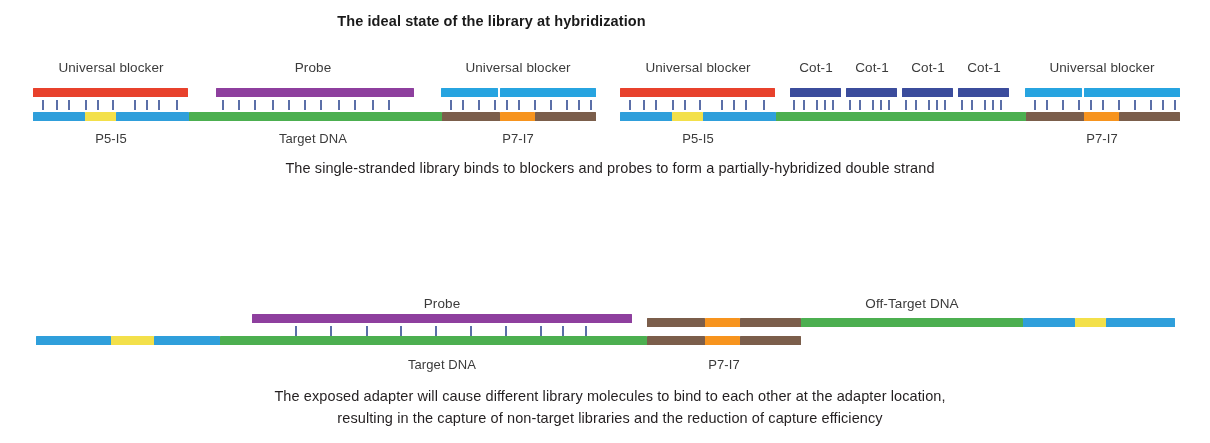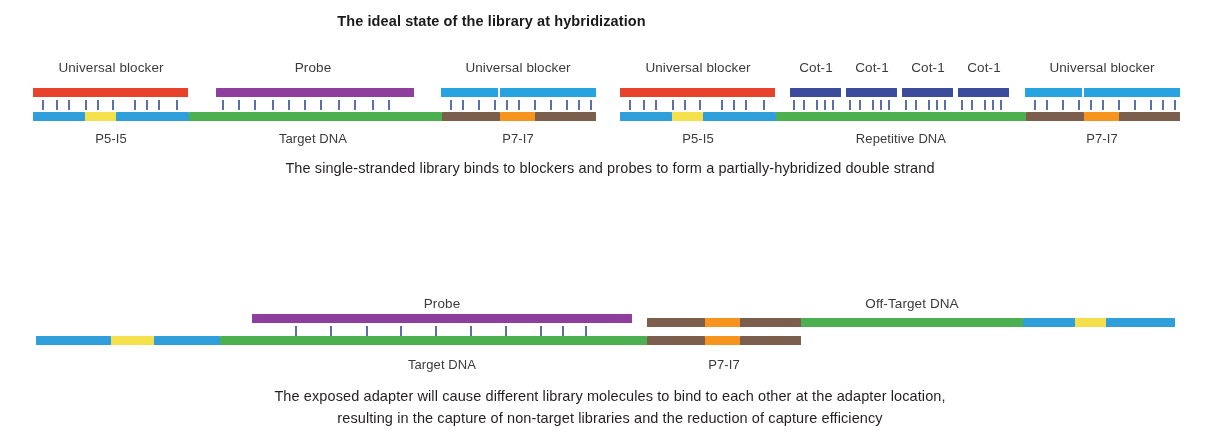--- a/index.html
+++ b/index.html
@@ -192,21 +192,20 @@
         <div class="bar" style="left: 1026px; top: 112px; width: 58px; background: rgb(123, 94, 75);"></div>
         <div class="bar" style="left: 1084px; top: 112px; width: 35px; background: rgb(247, 148, 30);"></div>
         <div class="bar" style="left: 1119px; top: 112px; width: 61px; background: rgb(123, 94, 75);"></div>
         <div class="blk-label" style="top: 60px; left: 578px; width: 240px;">Universal blocker</div>
         <div class="blk-label" style="top: 60px; left: 696px; width: 240px;">Cot-1</div>
         <div class="blk-label" style="top: 60px; left: 752px; width: 240px;">Cot-1</div>
         <div class="blk-label" style="top: 60px; left: 808px; width: 240px;">Cot-1</div>
         <div class="blk-label" style="top: 60px; left: 864px; width: 240px;">Cot-1</div>
         <div class="blk-label" style="top: 60px; left: 982px; width: 240px;">Universal blocker</div>
         <div class="seg-label" style="top: 131px; left: 578px; width: 240px;">P5-I5</div>
-        <div class="seg-label" style="top: 131px; left: 781px; width: 240px;">Repetitive DNA</div>
         <div class="seg-label" style="top: 131px; left: 982px; width: 240px;">P7-I7</div>
       </div>
     </div>
 
   <div class="caption" id="top-caption" style="top: 160px; left: 0px; width: 1210px; text-align: center; transform: translateX(5px);">The single-stranded library binds to blockers and probes to form a partially-hybridized double strand</div>
 
 
   <div id="bottom-molecule">
       <div class="bar" style="left: 252px; top: 314px; width: 380px; background: rgb(142, 63, 158);"></div>
       <div class="tickrow" style="left: 0px; top: 326px; width: 1210px;">

